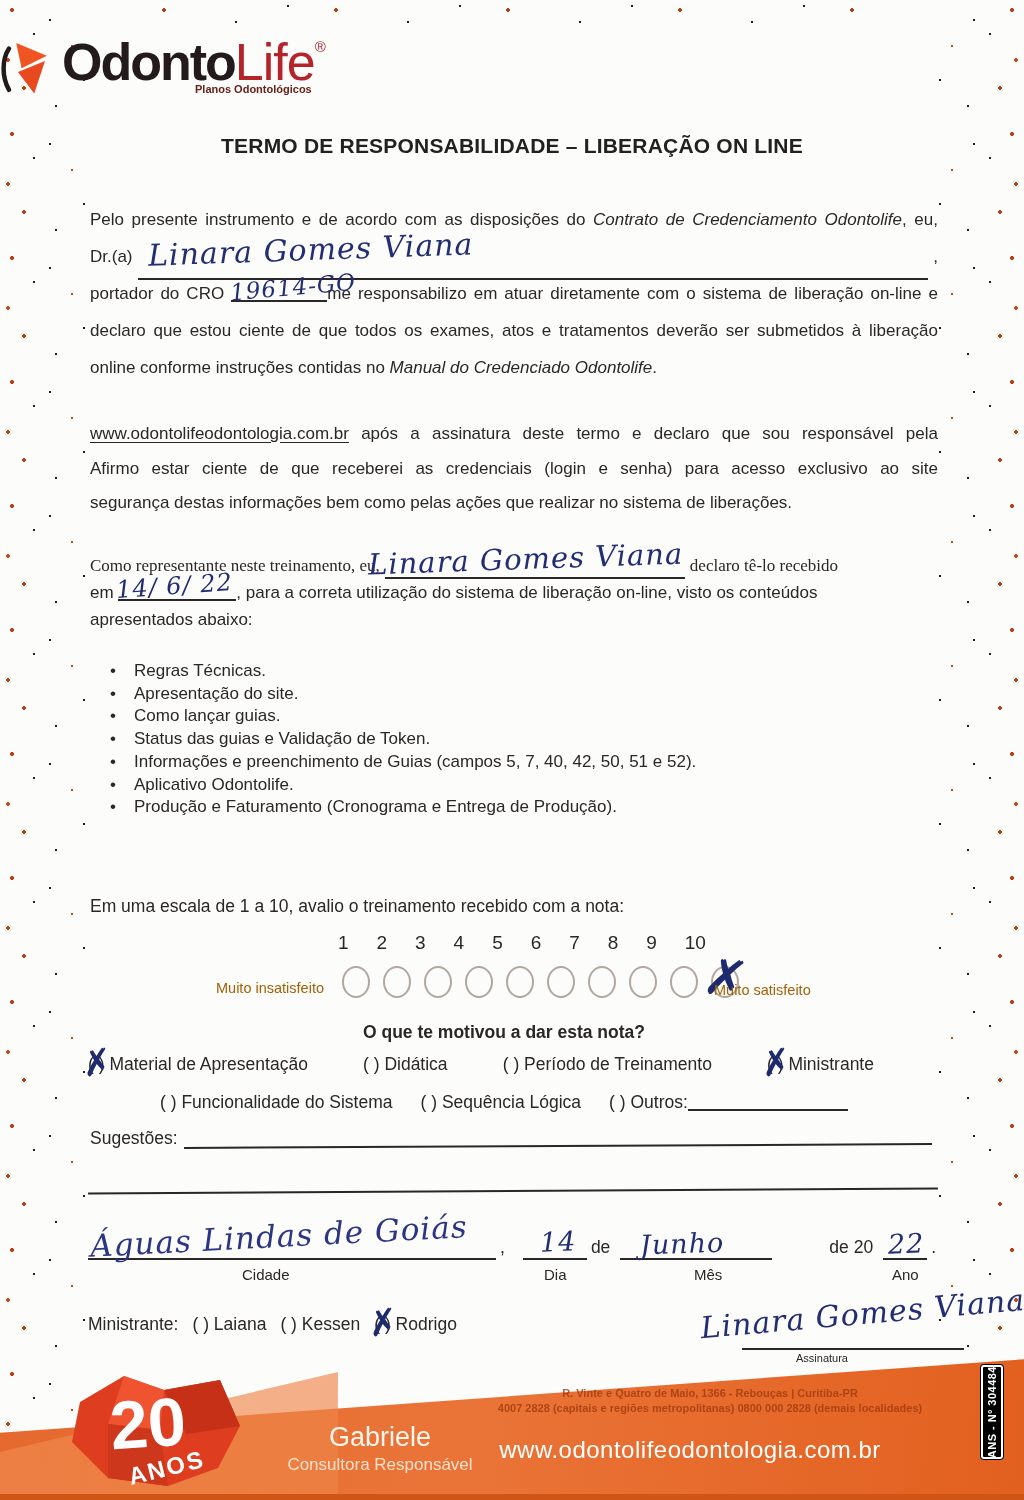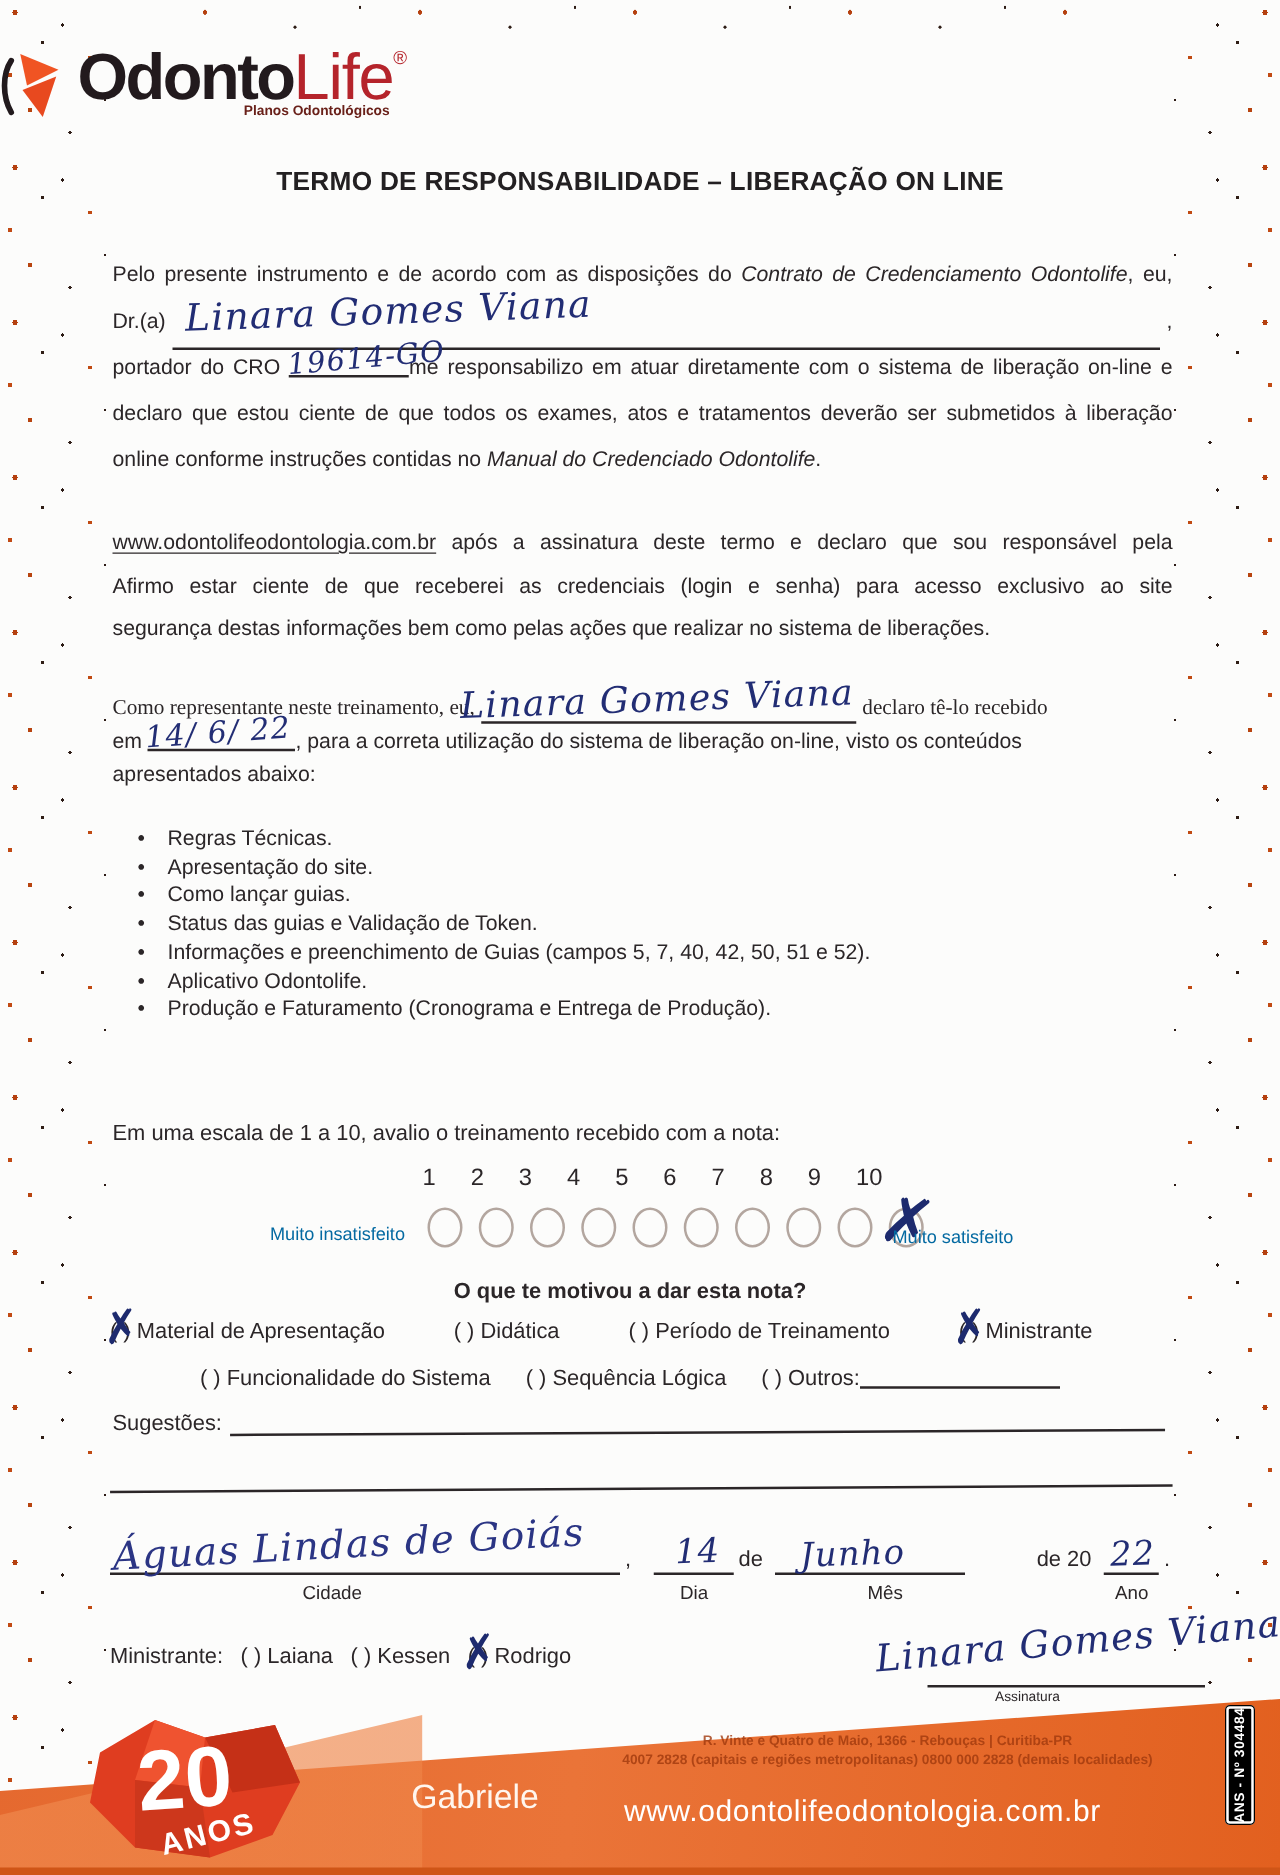--- a/index.html
+++ b/index.html
@@ -56,21 +56,21 @@
   .topics{left:108px;top:660px;width:760px;list-style:none;margin:0;padding:0;}
   .topics li{font-size:17px;line-height:22.7px;padding-left:26px;position:relative;}
   .topics li:before{content:"•";position:absolute;left:2px;font-size:17px;}
   
   .scale-prompt{left:90px;top:896px;font-size:17.5px;}
   .nums{left:338px;top:932px;width:368px;display:flex;justify-content:space-between;font-size:19px;color:#2b2628;}
   .circles{left:342px;top:966px;display:flex;gap:13px;}
   .circ{width:24px;height:28px;border:2px solid #b3a69f;border-radius:50%;position:relative;}
   .circ .mark{position:absolute;left:-9px;top:-16px;font-size:52px;font-family:"DejaVu Sans",sans-serif;
               color:#1d2a6e;transform:rotate(10deg);line-height:1;}
-  .sc-label{font-size:14.5px;color:#0369a1;}
+  .sc-label{font-size:14.5px;color:#a16207;}
   
   .question{left:0;right:16px;top:1022px;text-align:center;font-size:17.5px;font-weight:bold;}
   .mot1{left:88px;top:1054px;width:786px;display:flex;justify-content:space-between;font-size:17.5px;}
   .mot2{left:160px;top:1092px;display:flex;gap:28px;font-size:17.5px;align-items:baseline;}
   .opt{position:relative;white-space:nowrap;}
   .opt .xm{left:-6px;top:-9px;font-size:36px;transform:rotate(-8deg);}
   
   .sug{left:90px;top:1128px;font-size:17.5px;}
   .sugline{display:inline-block;width:748px;border-bottom:2px solid #2b2628;height:14px;vertical-align:-3px;margin-left:6px;transform:rotate(-.3deg);}
   .sugline2{left:88px;top:1176px;width:850px;border-bottom:2.5px solid #2b2628;height:14px;transform:rotate(-.35deg);}
@@ -276,20 +276,21 @@
         <polygon points="12,32 56,6 96,20 152,10 172,56 150,98 100,116 40,108 4,72" fill="#df3d20"></polygon>
         <polygon points="56,6 96,20 92,60 40,54" fill="#ef5330"></polygon>
         <polygon points="152,10 172,56 118,64 96,20" fill="#c53017"></polygon>
         <polygon points="40,54 92,60 100,116 40,108" fill="#cd371c"></polygon>
       </svg>
       <span class="badge-num">20</span>
       <span class="badge-anos">ANOS</span>
     </div>
     <div class="consultant">
       <div class="consultant-name">Gabriele</div>
+      <div class="consultant-role">Consultora Responsável</div>
     </div>
     <div class="contact">
       <div class="addr">R. Vinte e Quatro de Maio, 1366 - Rebouças | Curitiba-PR</div>
       <div class="addr">4007 2828 (capitais e regiões metropolitanas) 0800 000 2828 (demais localidades)</div>
     </div>
     <div class="site">www.odontolifeodontologia.com.br</div>
     <div class="ans">
         <span>ANS - Nº 304484</span>
       </div>
   </div>

